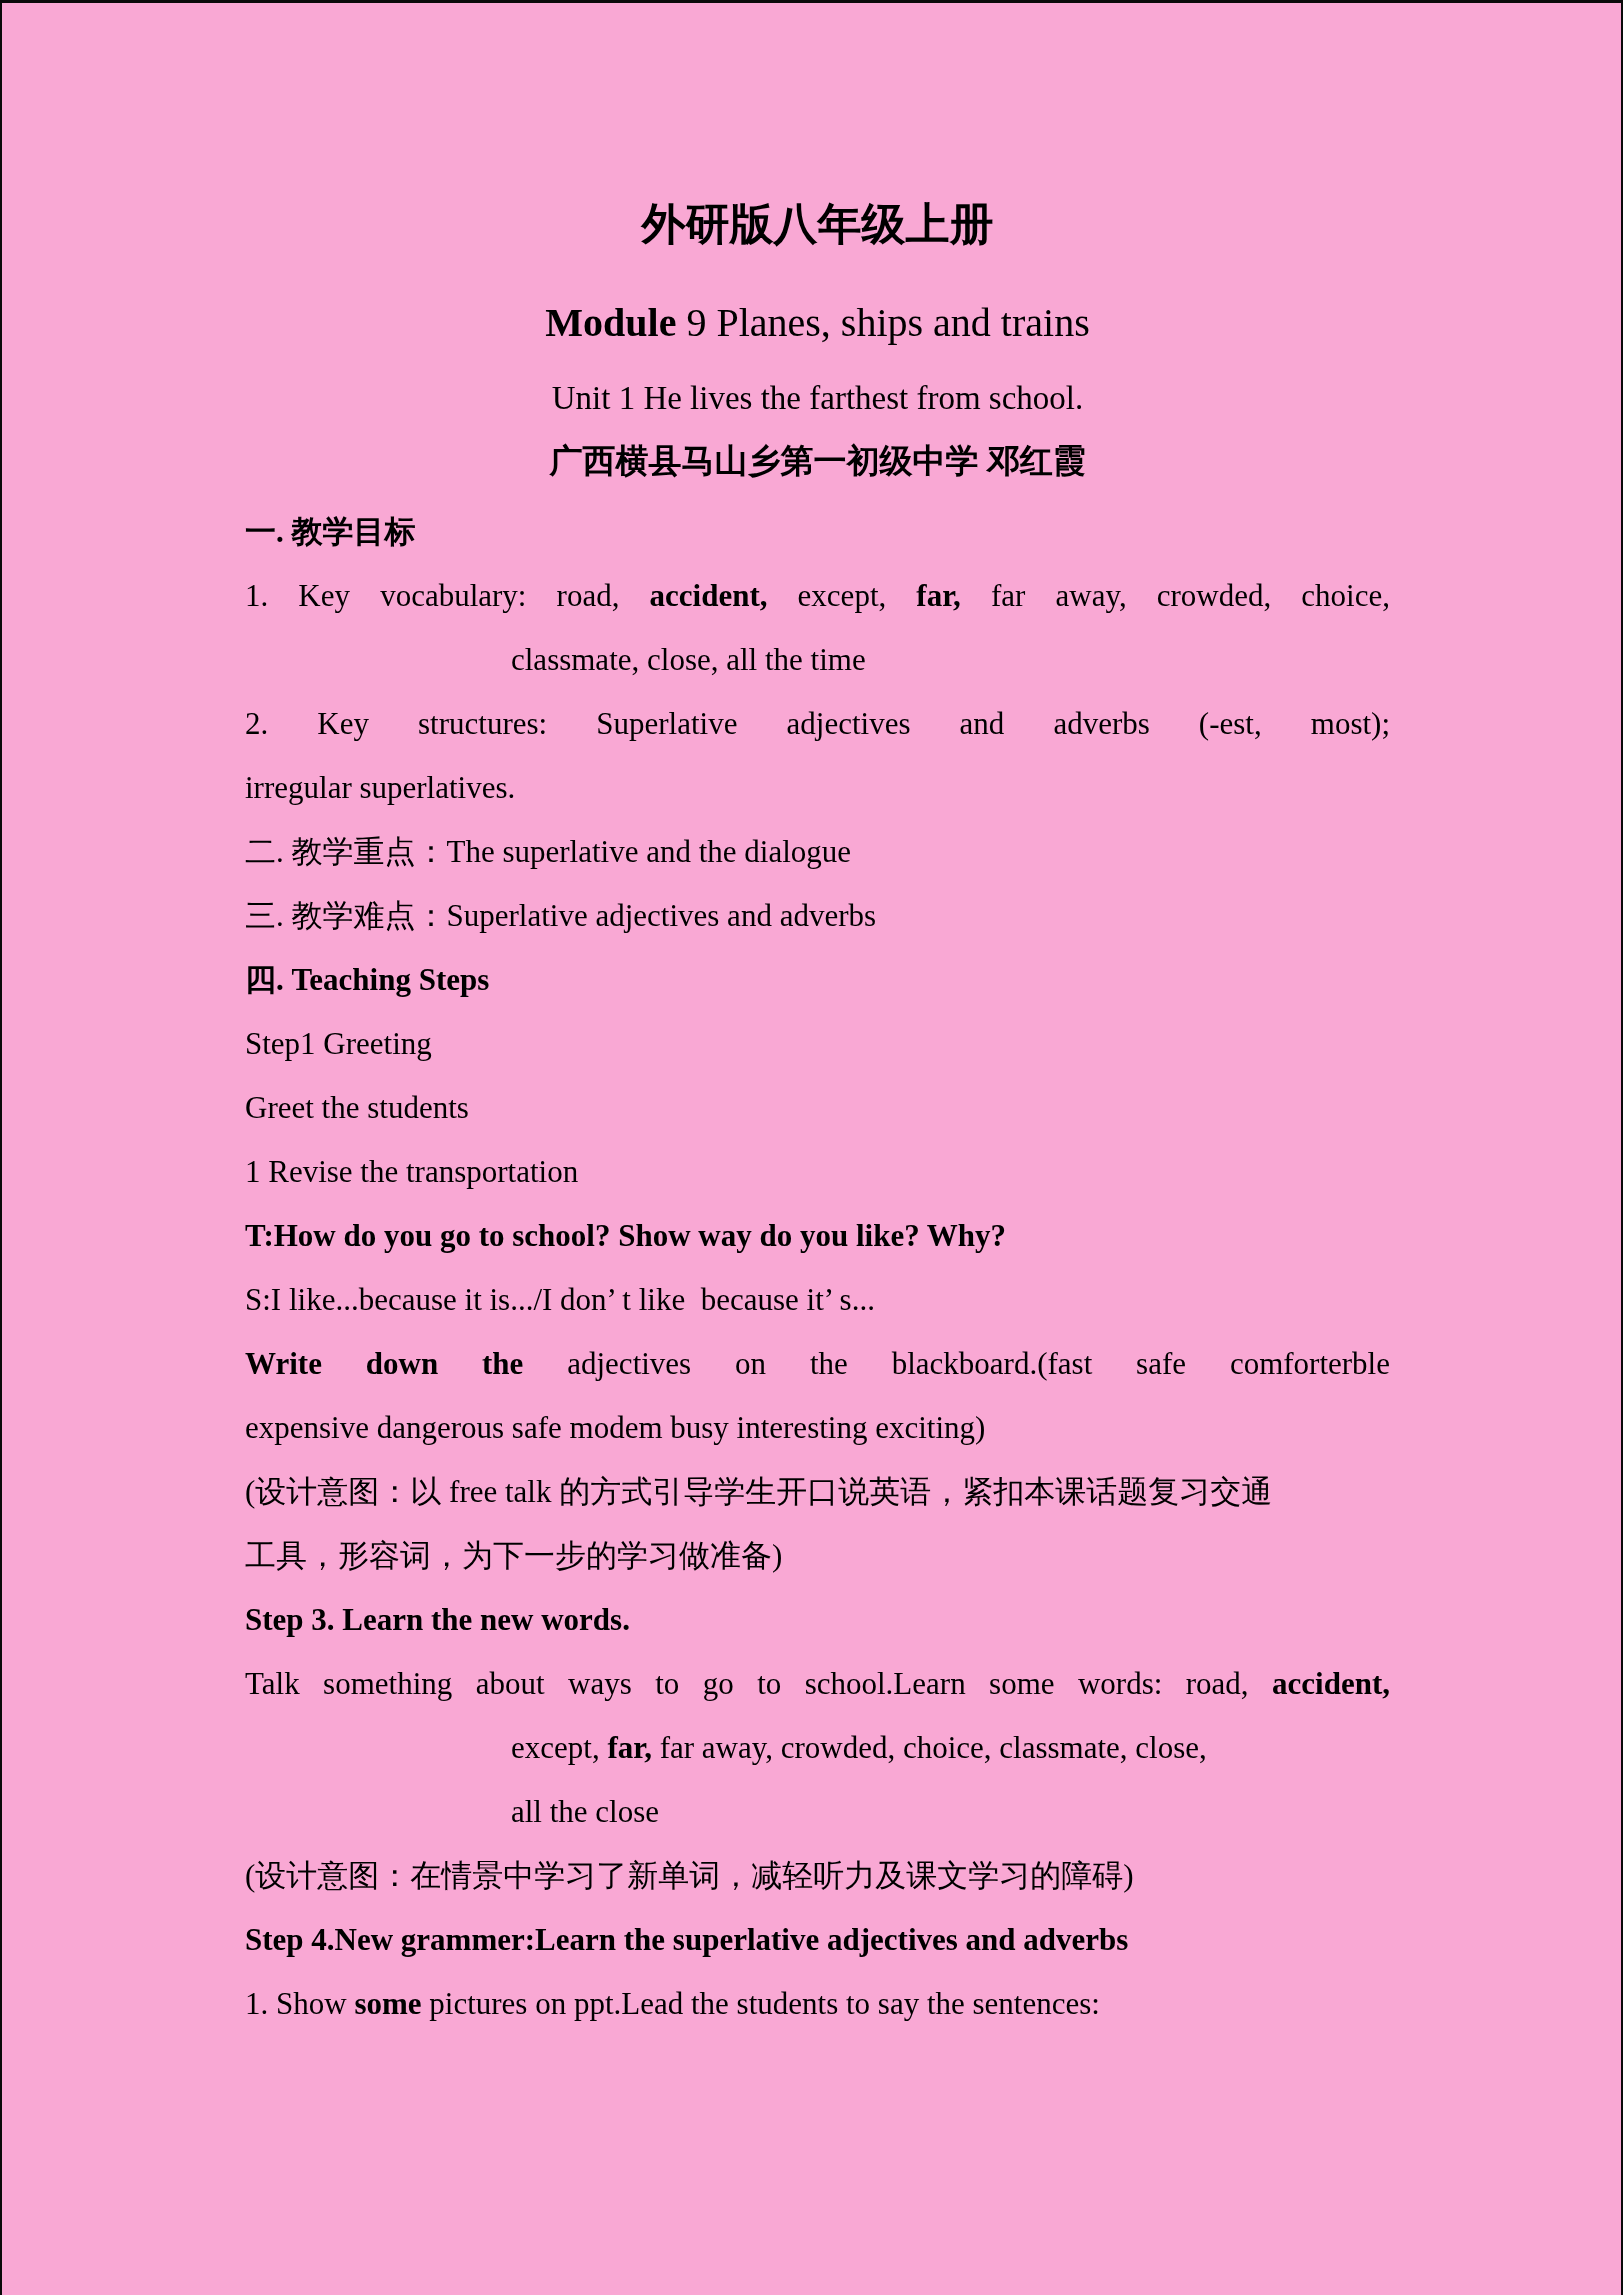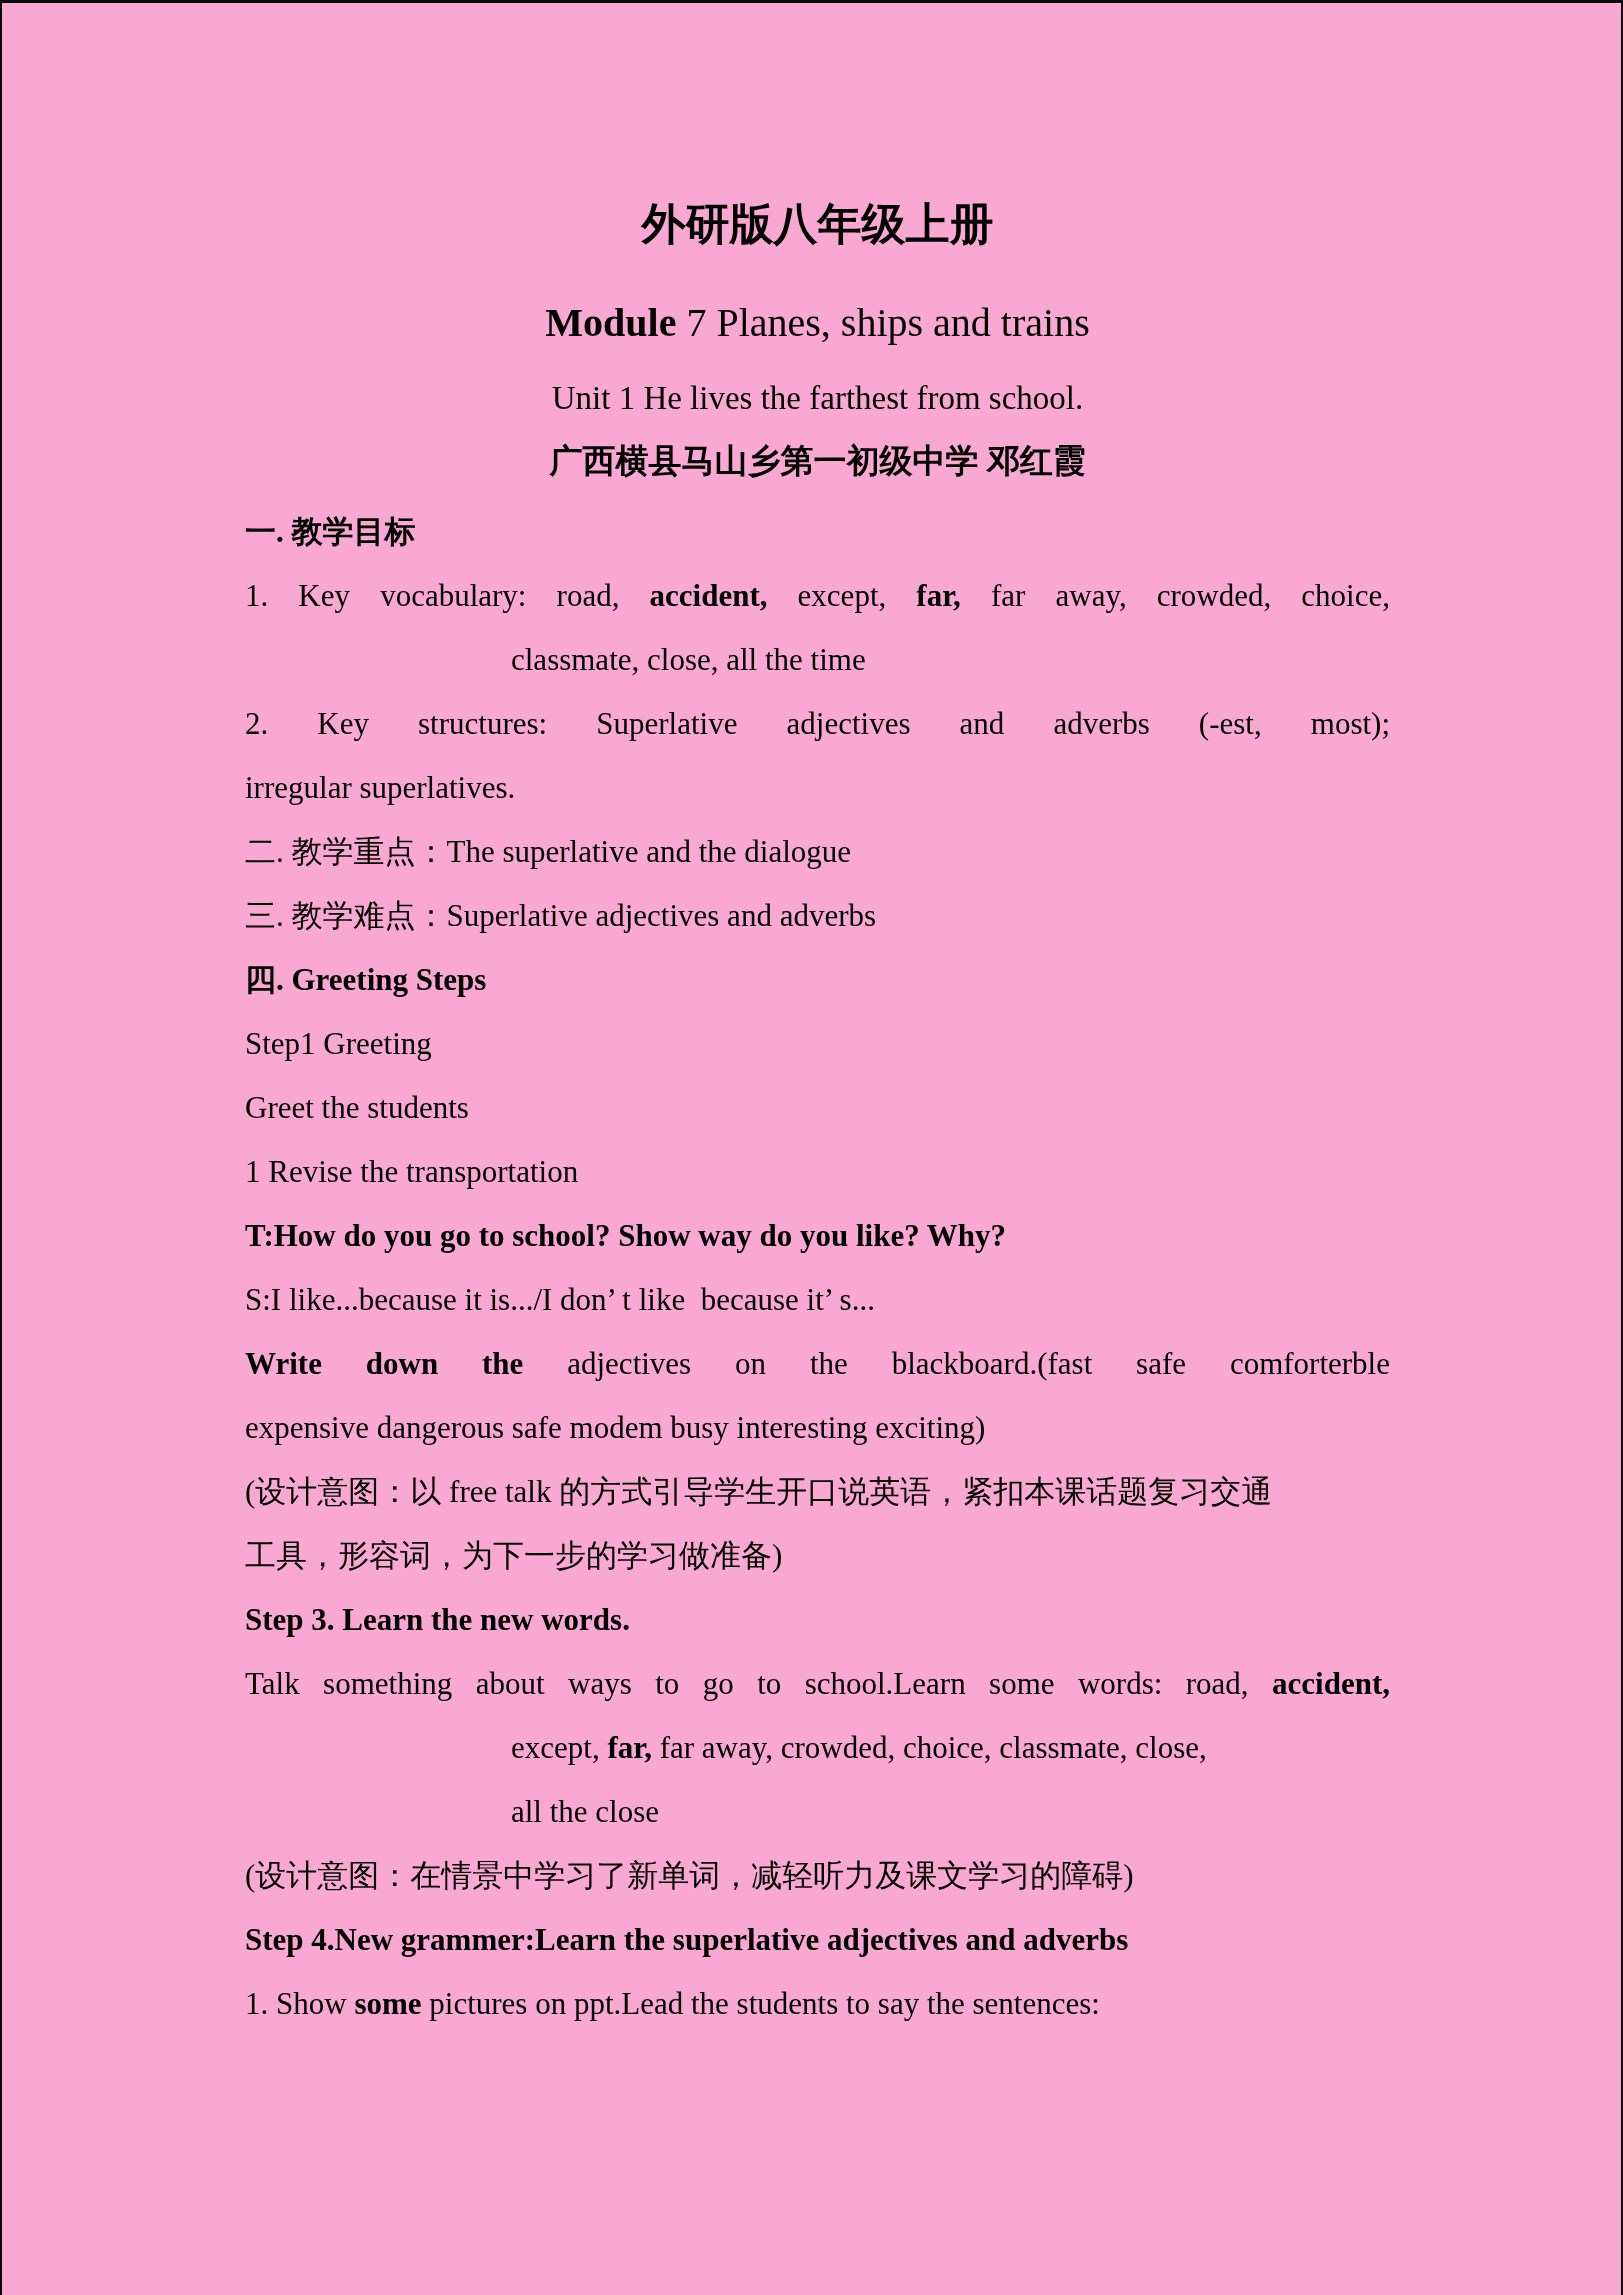--- a/index.html
+++ b/index.html
@@ -43,35 +43,35 @@
 </head>
 <body>
 
 <div class="page">
   <div class="edge-top"></div>
   <div class="edge-left"></div>
   <div class="edge-right"></div>
 
   <div class="col t1">外研版八年级上册</div>
 
-  <div class="col t2"><span class="b">Module</span><span> 7 Planes, ships and trains</span></div>
+  <div class="col t2"><span class="b">Module</span><span> 9 Planes, ships and trains</span></div>
 
   <div class="col t3">Unit 1 He lives the farthest from school.</div>
 
   <div class="col t4">广西横县马山乡第一初级中学 邓红霞</div>
 
   <div class="col body-block" id="body">
       <div class="line"><span class="b">一. 教学目标</span></div>
       <div class="line justify"><span>1. Key vocabulary: road, </span><span class="b">accident,</span><span> except, </span><span class="b">far,</span><span> far away, crowded, choice,</span></div>
       <div class="line indent"><span>classmate, close, all the time</span></div>
       <div class="line justify"><span>2. Key structures: Superlative adjectives and adverbs (-est, most);</span></div>
       <div class="line"><span>irregular superlatives.</span></div>
       <div class="line"><span>二. 教学重点：The superlative and the dialogue</span></div>
       <div class="line"><span>三. 教学难点：Superlative adjectives and adverbs</span></div>
-      <div class="line"><span class="b">四. Greeting Steps</span></div>
+      <div class="line"><span class="b">四. Teaching Steps</span></div>
       <div class="line"><span>Step1 Greeting</span></div>
       <div class="line"><span>Greet the students</span></div>
       <div class="line"><span>1 Revise the transportation</span></div>
       <div class="line"><span class="b">T:How do you go to school? Show way do you like? Why?</span></div>
       <div class="line"><span>S:I like...because it is.../I don’ t like &nbsp;because it’ s...</span></div>
       <div class="line justify"><span class="b">Write down the</span><span> adjectives on the blackboard.(fast safe comforterble</span></div>
       <div class="line"><span>expensive dangerous safe modem busy interesting exciting)</span></div>
       <div class="line"><span>(设计意图：以 free talk 的方式引导学生开口说英语，紧扣本课话题复习交通</span></div>
       <div class="line"><span>工具，形容词，为下一步的学习做准备)</span></div>
       <div class="line"><span class="b">Step 3. Learn the new words.</span></div>

